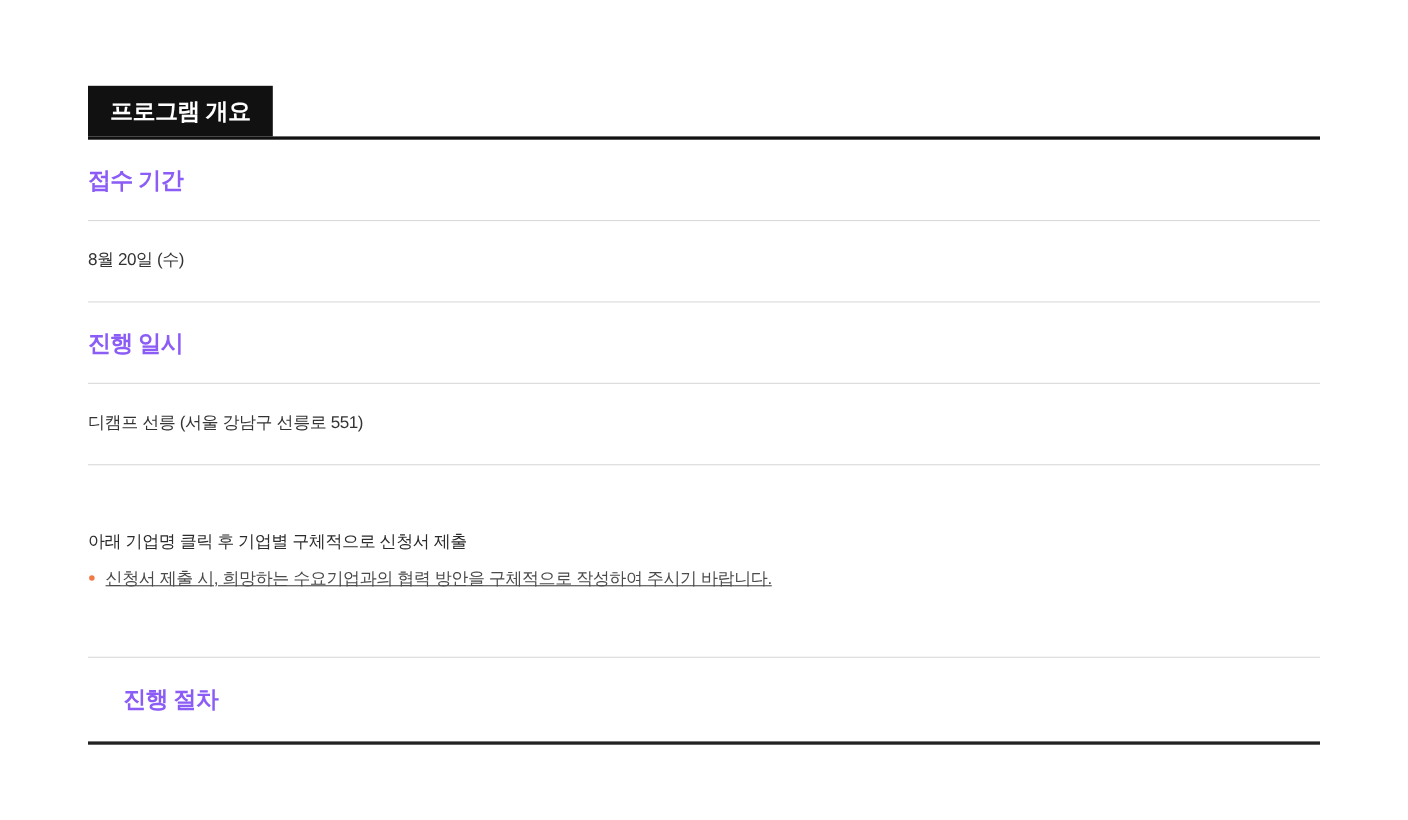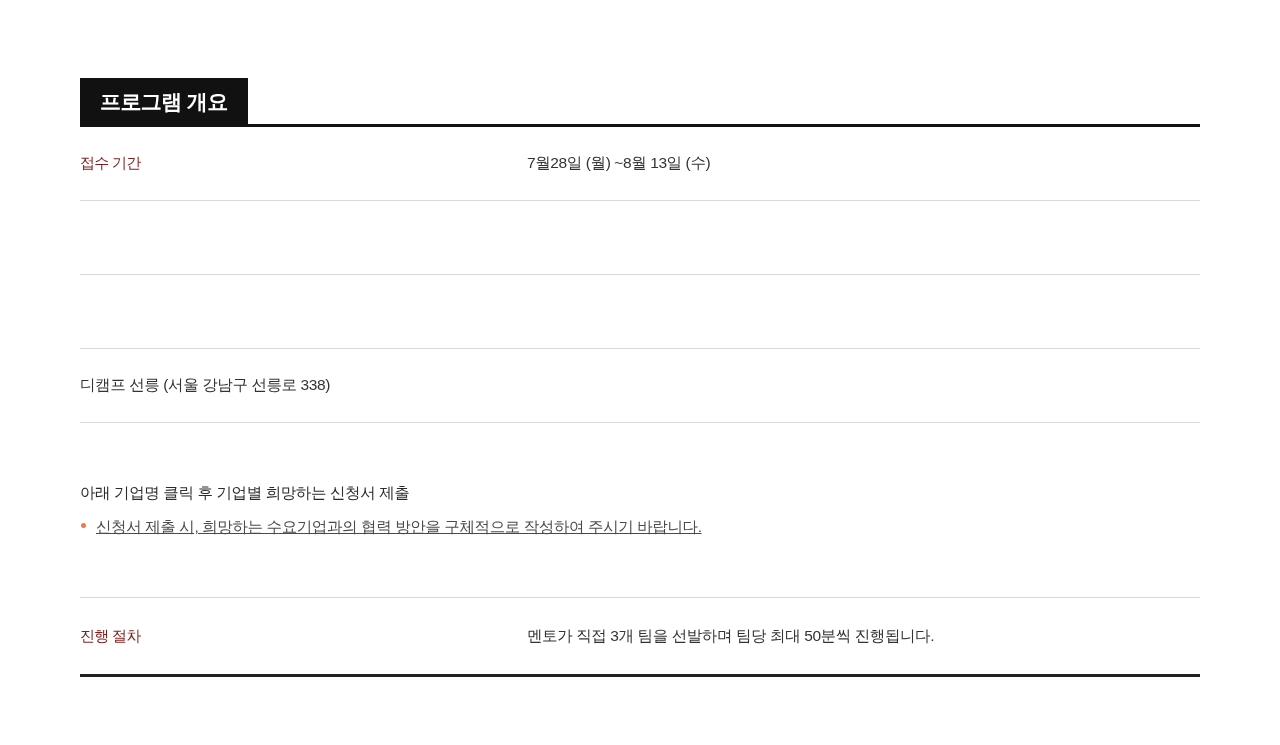--- a/index.html
+++ b/index.html
@@ -65,24 +65,24 @@
     box-sizing: border-box;
   }
   .row:last-child {
     border-bottom: none;
   }
   .row .label {
     width: 447px;
     flex: 0 0 447px;
     display: flex;
     align-items: center;
-    font-size: 15px;
-    font-weight: 400;
+    font-size: 21px;
+    font-weight: 700;
     letter-spacing: -0.7px;
-    color: #7f1d1d;
+    color: #8b5cf6;
   }
   .row .value {
     flex: 1 1 auto;
     display: flex;
     flex-direction: column;
     justify-content: center;
     font-size: 15.5px;
     color: #333333;
     letter-spacing: -0.4px;
     line-height: 1.6;
@@ -119,21 +119,21 @@
     position: absolute;
     left: 1px;
     top: 9px;
     width: 5px;
     height: 5px;
     border-radius: 50%;
     background: #ef7a45;
   }
 
   .row-support { min-height: 175px; }
-  .row-process { min-height: 76px; }
+  .row-process { min-height: 76px; margin-left: 32px; }
 
   .bottom-rule {
     height: 3px;
     background: #222222;
     width: 1120px;
   }
 </style>
 </head>
 <body>
 
@@ -143,51 +143,49 @@
 
     <div class="heading-row">
       <div class="heading-tag">프로그램 개요</div>
     </div>
     <div class="heading-rule"></div>
 
     <div class="table">
 
       <div class="row">
         <div class="label">접수 기간</div>
+      </div>
+
+      <div class="row">
         <div class="value">
-          <span class="value-line">7월28일 (월) ~8월 13일 (수)</span>
+          <span class="value-line">8월 20일 (수)</span>
         </div>
       </div>
 
       <div class="row">
-      </div>
-
-      <div class="row">
+        <div class="label">진행 일시</div>
       </div>
 
       <div class="row">
         <div class="value">
-          <span class="value-line">디캠프 선릉 (서울 강남구 선릉로 338)</span>
+          <span class="value-line">디캠프 선릉 (서울 강남구 선릉로 551)</span>
         </div>
       </div>
 
       <div class="row row-support">
         <div class="value">
-          <span class="value-line value-intro">아래 기업명 클릭 후 기업별 희망하는 신청서 제출</span>
+          <span class="value-line value-intro">아래 기업명 클릭 후 기업별 구체적으로 신청서 제출</span>
           <ul class="bullets">
             <li>신청서 제출 시, 희망하는 수요기업과의 협력 방안을 구체적으로 작성하여 주시기 바랍니다.</li>
           </ul>
         </div>
       </div>
 
       <div class="row row-process">
         <div class="label">진행 절차</div>
-        <div class="value">
-          <span class="value-line">멘토가 직접 3개 팀을 선발하며 팀당 최대 50분씩 진행됩니다.</span>
-        </div>
       </div>
 
     </div>
 
     <div class="bottom-rule"></div>
 
   </div>
 </div>
 
 </body></html>

